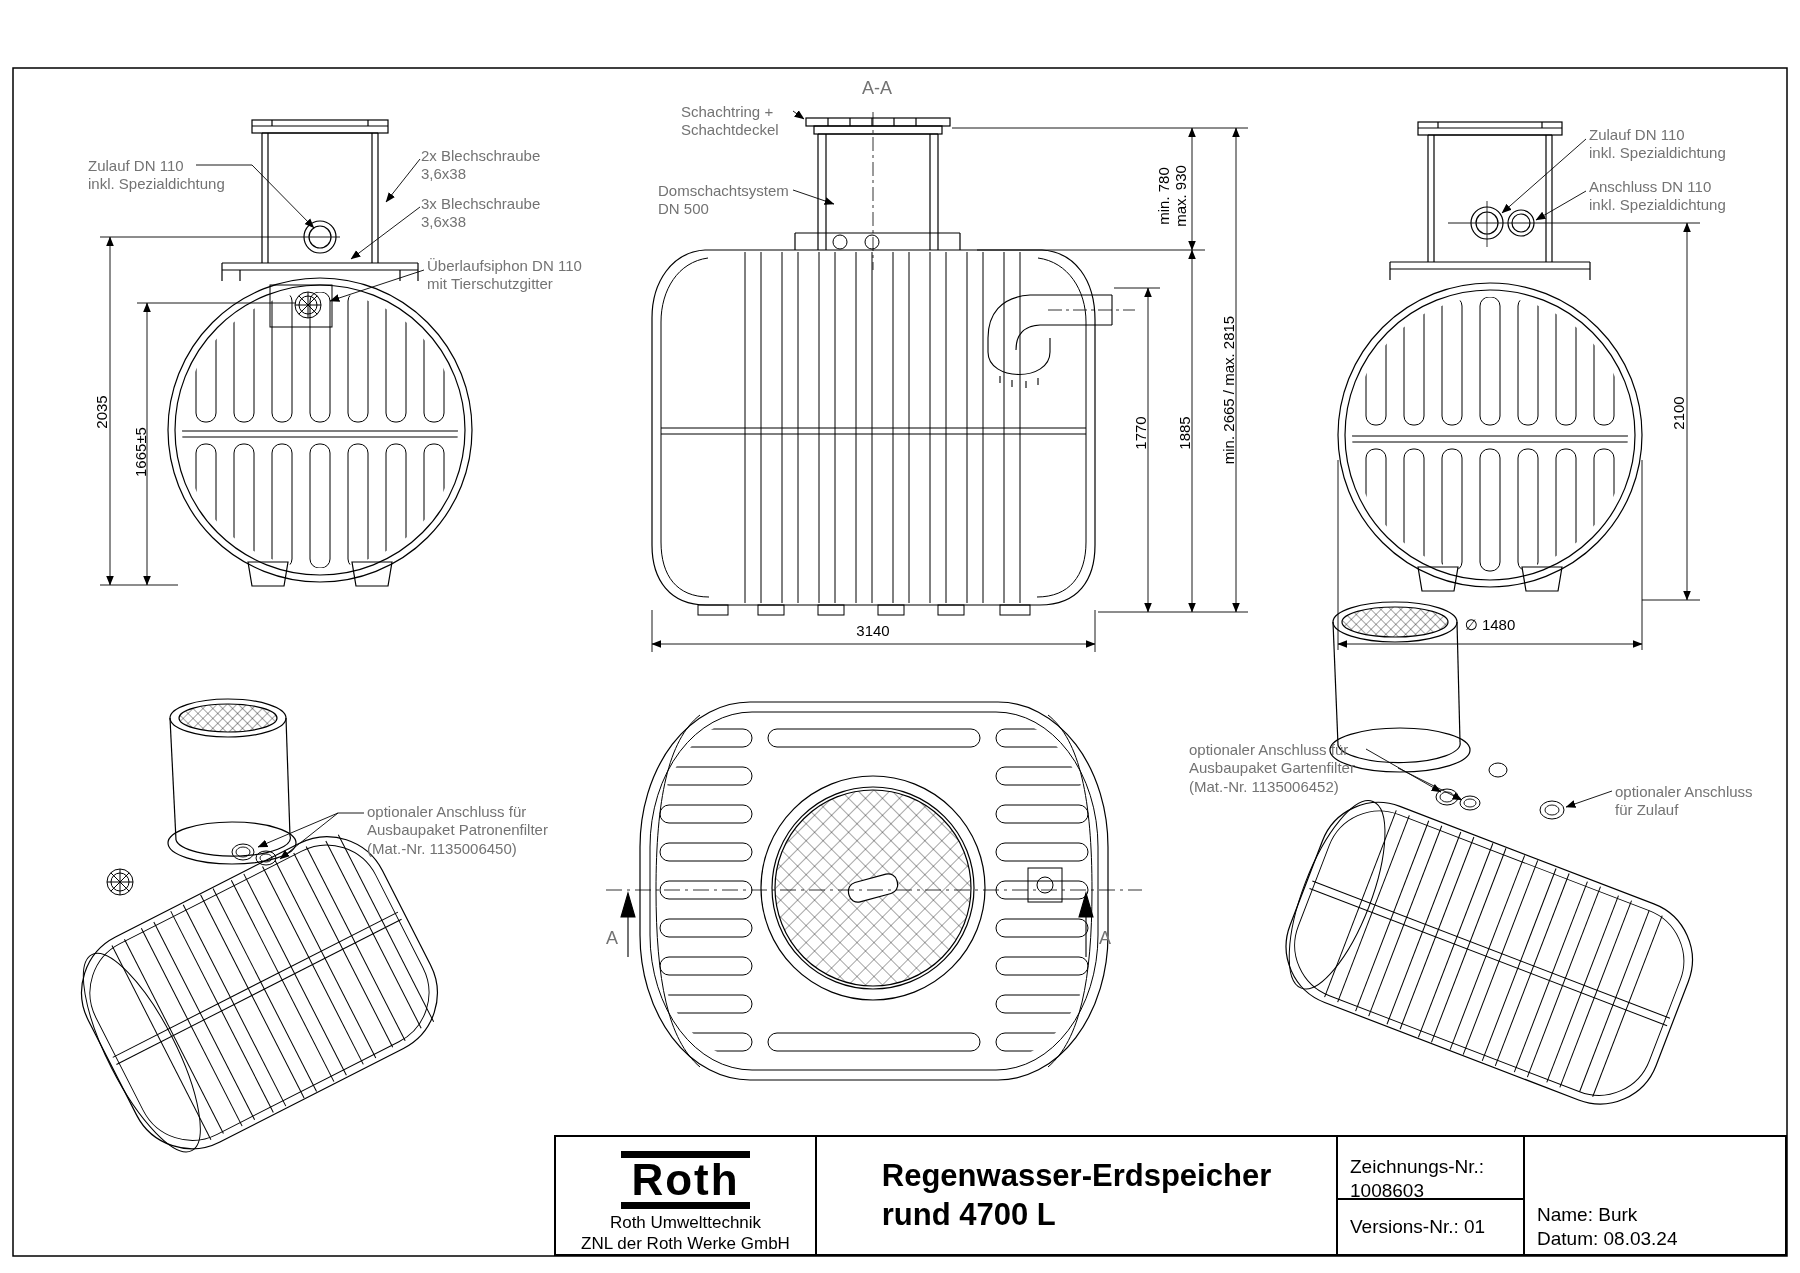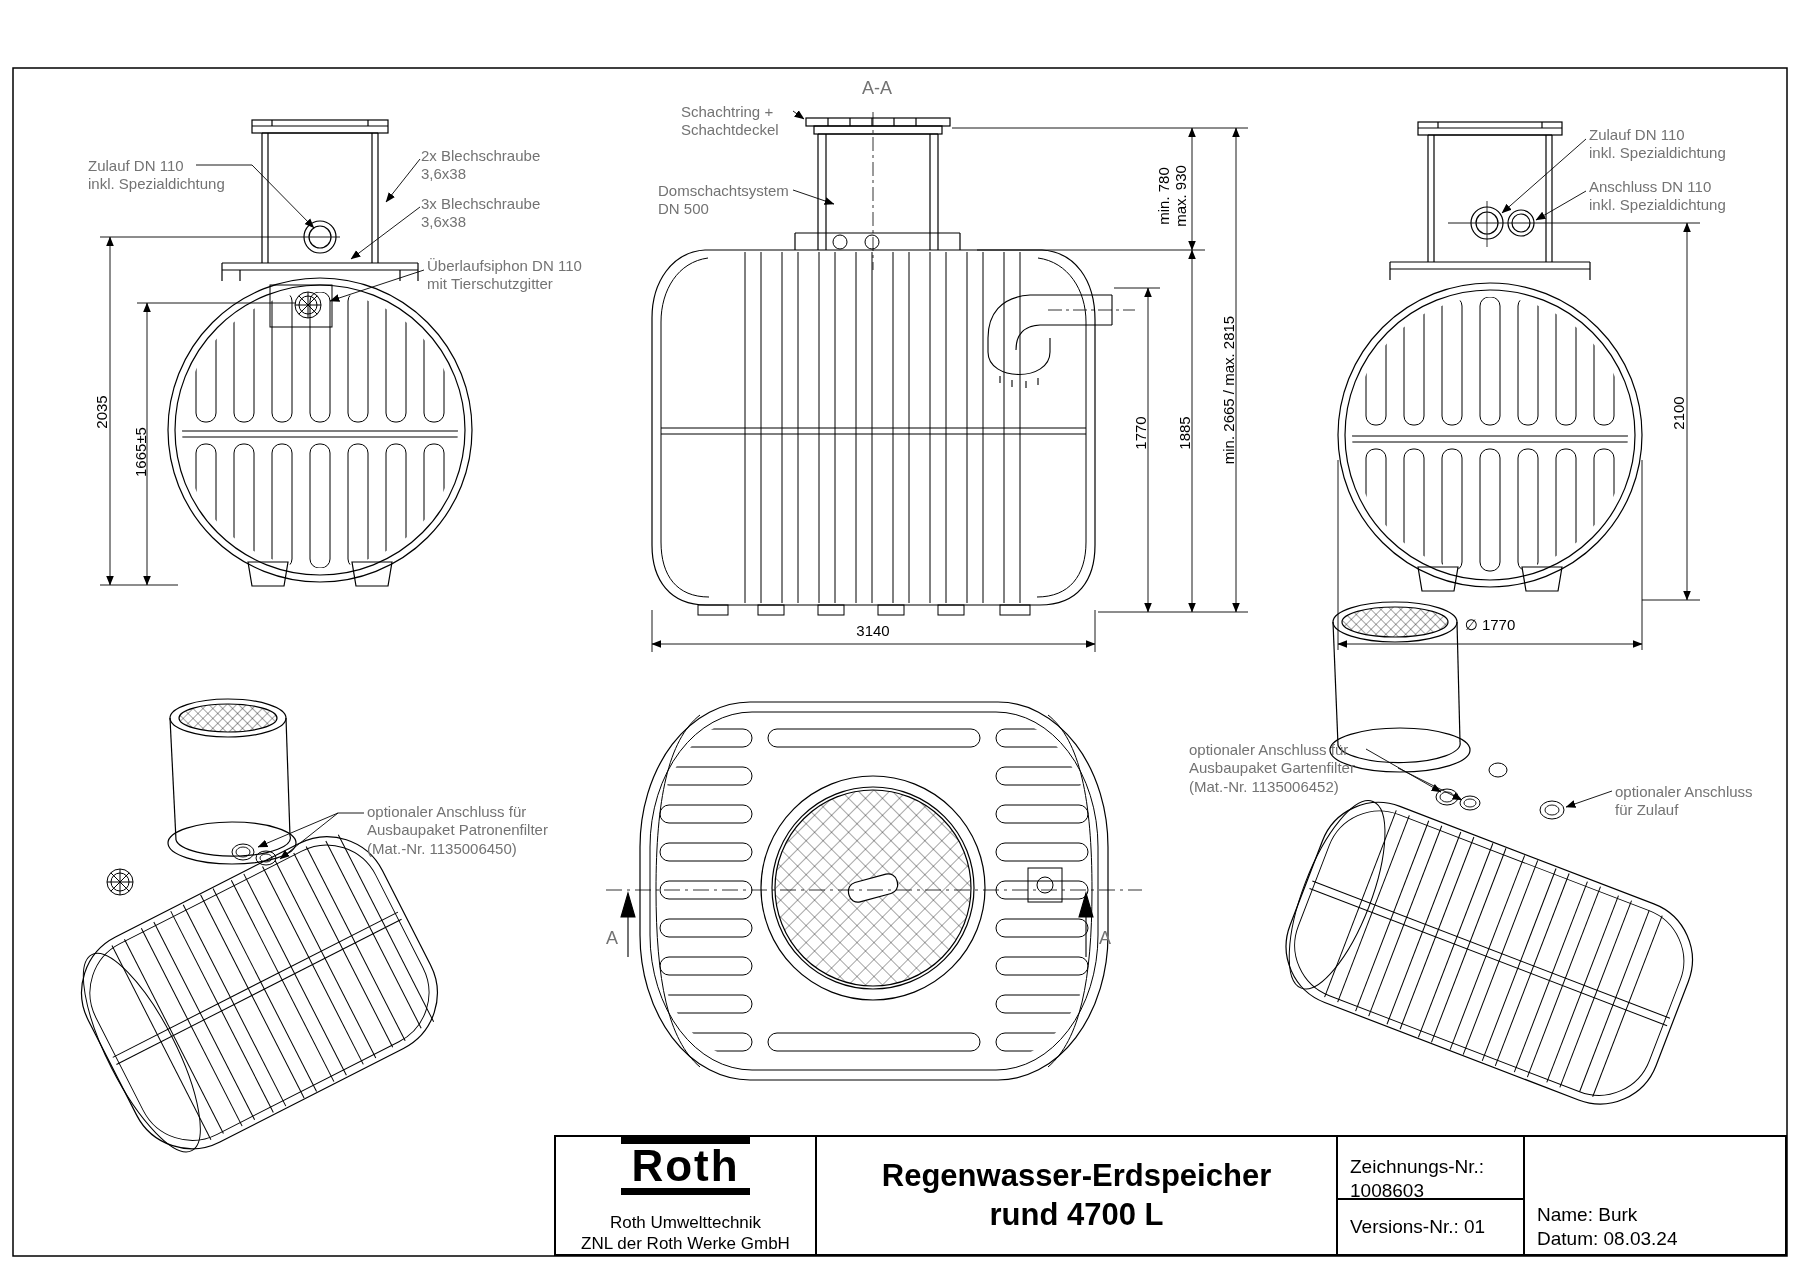--- a/index.html
+++ b/index.html
@@ -7,24 +7,24 @@
   .canvas { position:relative; width:1800px; height:1273px; background:#fff; overflow:hidden; color:#000; }
   .canvas svg.art { position:absolute; left:0; top:0; }
   .lbl { position:absolute; font-size:15px; line-height:1.22; white-space:pre-line; color:#737373; }
   .ctr { text-align:center; }
   .dim { position:absolute; font-size:15px; text-align:center; white-space:pre-line; color:#000; }
   .rot { transform: translate(-50%,-50%) rotate(-90deg); transform-origin:center; }
   .sec { font-size:18px; }
   
   .tb { position:absolute; left:554px; top:1135px; width:1233px; height:121px; border:2px solid #000; background:#fff; }
   .tb .cell { position:absolute; top:0; height:100%; }
-  .tb-logo { left:0; width:261px; border-right:2px solid #000; display:flex; flex-direction:column; align-items:center; justify-content:space-between; }
+  .tb-logo { left:0; width:261px; border-right:2px solid #000; display:flex; flex-direction:column; align-items:center; justify-content:flex-end; }
   .roth-logo { font-weight:bold; font-size:44px; line-height:1.0; letter-spacing:2px; border-top:7px solid #000; border-bottom:7px solid #000; padding:0 10px; }
   .company { font-size:17px; text-align:center; white-space:pre-line; margin-top:4px; line-height:1.2; }
-  .tb-title { left:261px; width:521px; border-right:2px solid #000; display:flex; align-items:center; justify-content:center; font-size:31px; font-weight:bold; text-align:center; white-space:pre-line; line-height:1.25; }
+  .tb-title { left:261px; width:521px; border-right:2px solid #000; display:flex; align-items:center; justify-content:center; font-size:31px; font-weight:bold; text-align:left; white-space:pre-line; line-height:1.25; }
   .tb-colA { left:782px; width:187px; border-right:2px solid #000; }
   .tb-colB { left:969px; width:264px; }
   .tb-row-top { position:absolute; left:0; top:0; width:100%; height:63px; border-bottom:2px solid #000; padding:18px 12px; font-size:19px; line-height:1.25; white-space:pre-line; }
   .tb-row-bot { position:absolute; left:0; top:63px; width:100%; height:54px; padding:7px 12px; font-size:19px; line-height:1.25; white-space:pre-line; display:flex; flex-direction:column; justify-content:center; }
 </style>
 </head>
 <body>
 
 <div class="canvas">
 
@@ -418,21 +418,21 @@
 
   <div class="dim rot" style="left:101px; top:412px;">2035</div>
   <div class="dim rot" style="left:140px; top:452px;">1665±5</div>
   <div class="dim rot" style="left:1172px; top:196px;">min. 780
 max. 930</div>
   <div class="dim rot" style="left:1228px; top:390px;">min. 2665 / max. 2815</div>
   <div class="dim rot" style="left:1184px; top:433px;">1885</div>
   <div class="dim rot" style="left:1140px; top:433px;">1770</div>
   <div class="dim ctr" style="left:833px; top:622px; width:80px;">3140</div>
   <div class="dim rot" style="left:1678px; top:413px;">2100</div>
-  <div class="dim ctr" style="left:1435px; top:616px; width:110px;">∅ 1770</div>
+  <div class="dim ctr" style="left:1435px; top:616px; width:110px;">∅ 1480</div>
 </div>
 
 <div class="tb">
   <div class="cell tb-logo">
     <div class="roth-logo">Roth</div>
     <div class="company">Roth Umwelttechnik
 ZNL der Roth Werke GmbH</div>
   </div>
   <div class="cell tb-title">Regenwasser-Erdspeicher
 rund 4700 L</div>

